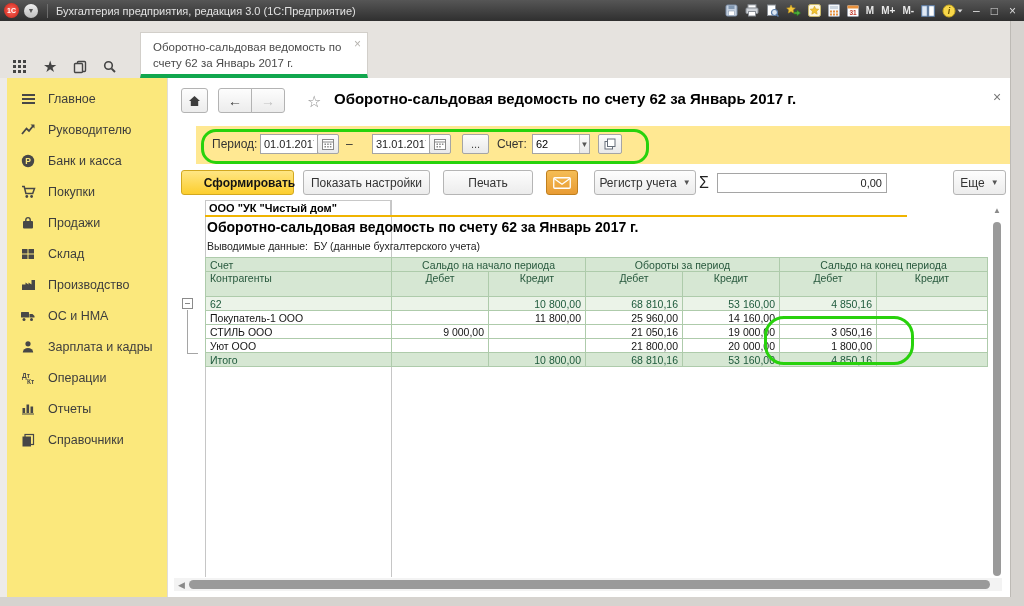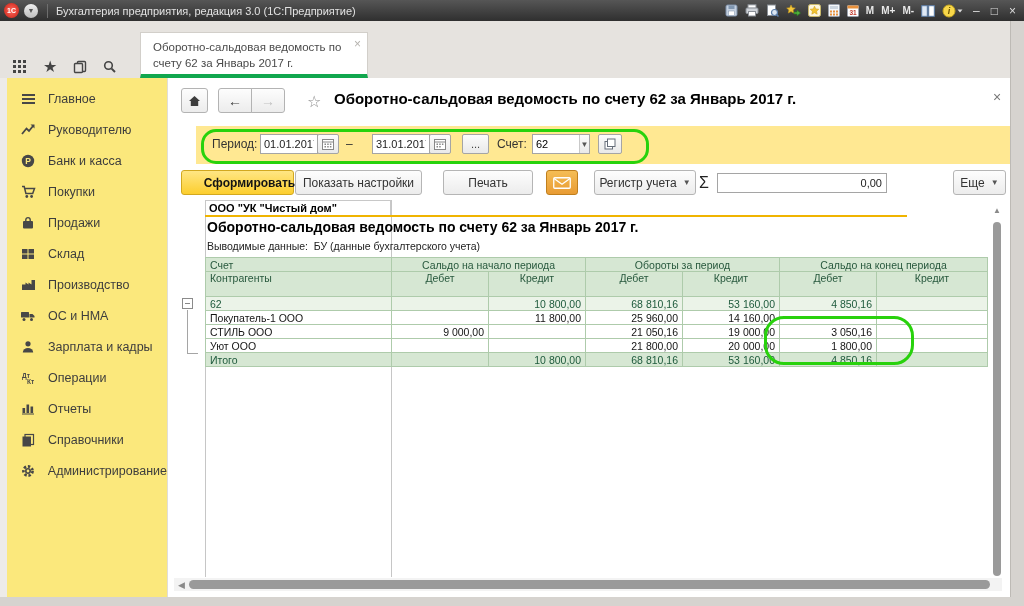--- a/index.html
+++ b/index.html
@@ -341,29 +341,20 @@
       </div>
       <div class="sb-item">
         <span class="sb-ic">
           <svg width="14" height="14">
             <rect x="4" y="1.5" width="8.5" height="10" fill="none" stroke="#474747" stroke-width="1.2"></rect>
             <rect x="1.5" y="3.5" width="8.5" height="10" fill="#474747"></rect>
           </svg>
         </span>
         <span>Справочники</span>
       </div>
-      <div class="sb-item">
-        <span class="sb-ic">
-          <svg width="14" height="14">
-            <circle cx="7" cy="7" r="4.6" fill="none" stroke="#474747" stroke-width="2.6" stroke-dasharray="2.4 1.8"></circle>
-            <circle cx="7" cy="7" r="2.2" fill="none" stroke="#474747" stroke-width="1.6"></circle>
-          </svg>
-        </span>
-        <span>Администрирование</span>
-      </div>
     </div>
 
   <div class="content">
 
     <div class="navbtn" style="left:13px;top:10px;width:27px;height:25px;">
       <svg width="13" height="12">
           <path d="M6.5 1 L1 6 h1.8 v5 h7.4 V6 H12 z" fill="#3d3d3d"></path>
         </svg>
     </div>
     <div class="navbtn" style="left:50px;top:10px;width:34px;height:25px;border-radius:3px 0 0 3px;">
@@ -418,21 +409,21 @@
       <div class="f-btn" style="left:402px;width:24px;">
         <svg width="12" height="12">
             <rect x="1" y="3.5" width="7.5" height="7.5" fill="#fff" stroke="#666e7a"></rect>
             <rect x="3.5" y="1" width="7.5" height="7.5" fill="#fff" stroke="#666e7a"></rect>
           </svg>
       </div>
     </div>
 
     <div class="toolbar">
       <div class="btn btn-generate" style="left:13px;width:113px;">Сформировать</div>
-      <div class="btn" style="left:127px;width:127px;">Показать настройки</div>
+      <div class="btn" style="left:135px;width:127px;">Показать настройки</div>
       <div class="btn" style="left:275px;width:90px;">Печать</div>
       <div class="btn btn-env" style="left:378px;width:32px;">
         <svg width="18" height="12">
             <rect x="0.75" y="0.75" width="16.5" height="10.5" rx="1" fill="none" stroke="#fff" stroke-width="1.3"></rect>
             <path d="M1 1.5 L9 7.2 L17 1.5" fill="none" stroke="#fff" stroke-width="1.3"></path>
           </svg>
       </div>
       <div class="btn" style="left:426px;width:102px;">
         <span>Регистр учета</span>
         <span class="dda">▼</span>

